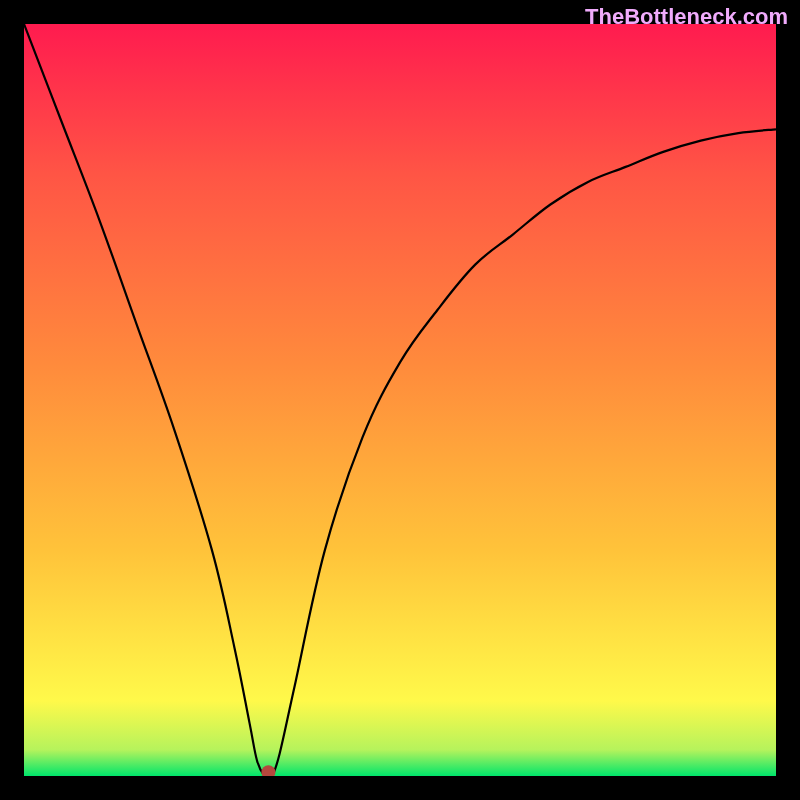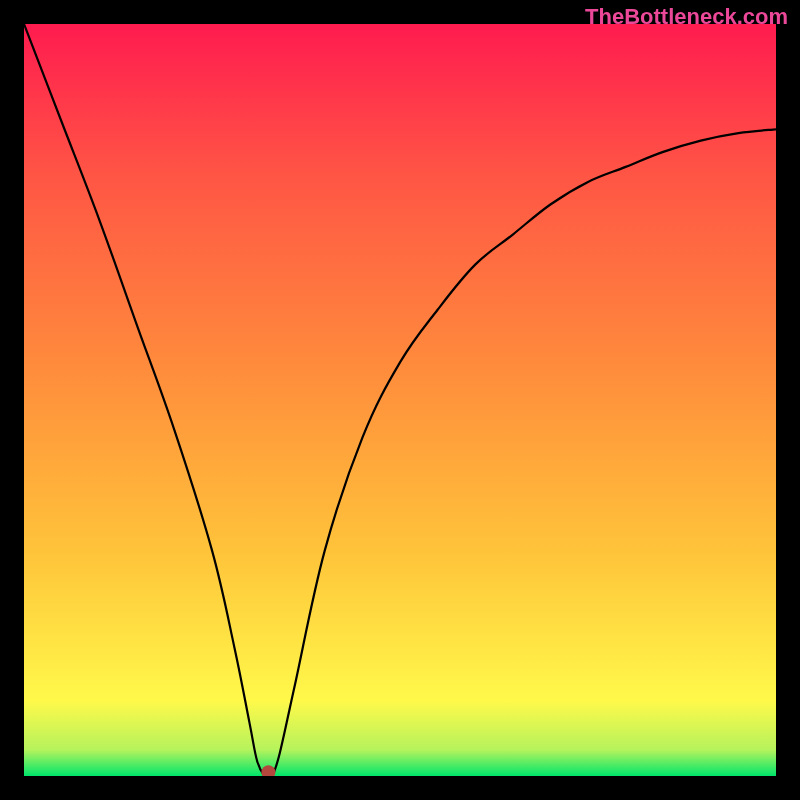--- a/index.html
+++ b/index.html
@@ -10,21 +10,21 @@
     background: #000;
     position: relative;
   }
   .watermark {
     position: absolute;
     top: 4px;
     right: 12px;
     font-family: Arial, Helvetica, sans-serif;
     font-size: 22px;
     font-weight: bold;
-    color: #ec4899;
+    color: #f0abfc;
     z-index: 10;
   }
   .plot {
     position: absolute;
     left: 24px;
     top: 24px;
     width: 752px;
     height: 752px;
   }
   .plot svg { display: block; }

